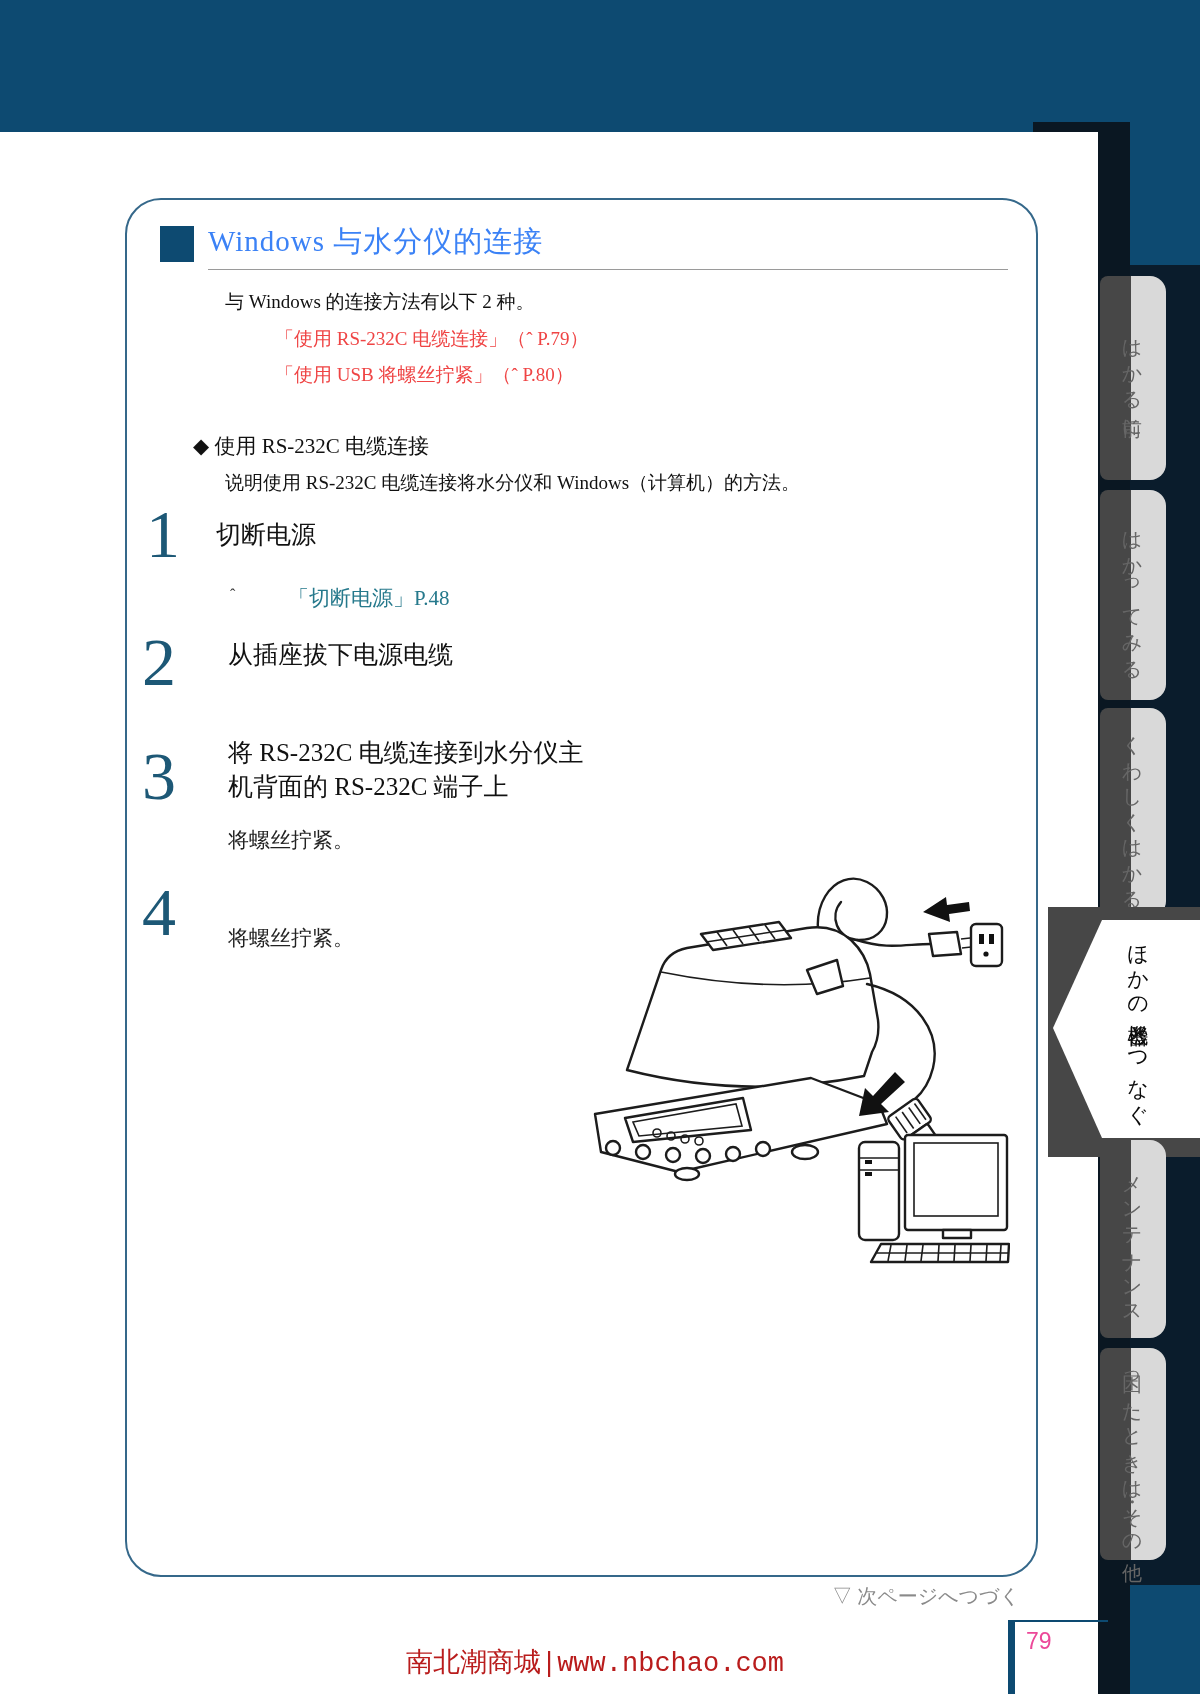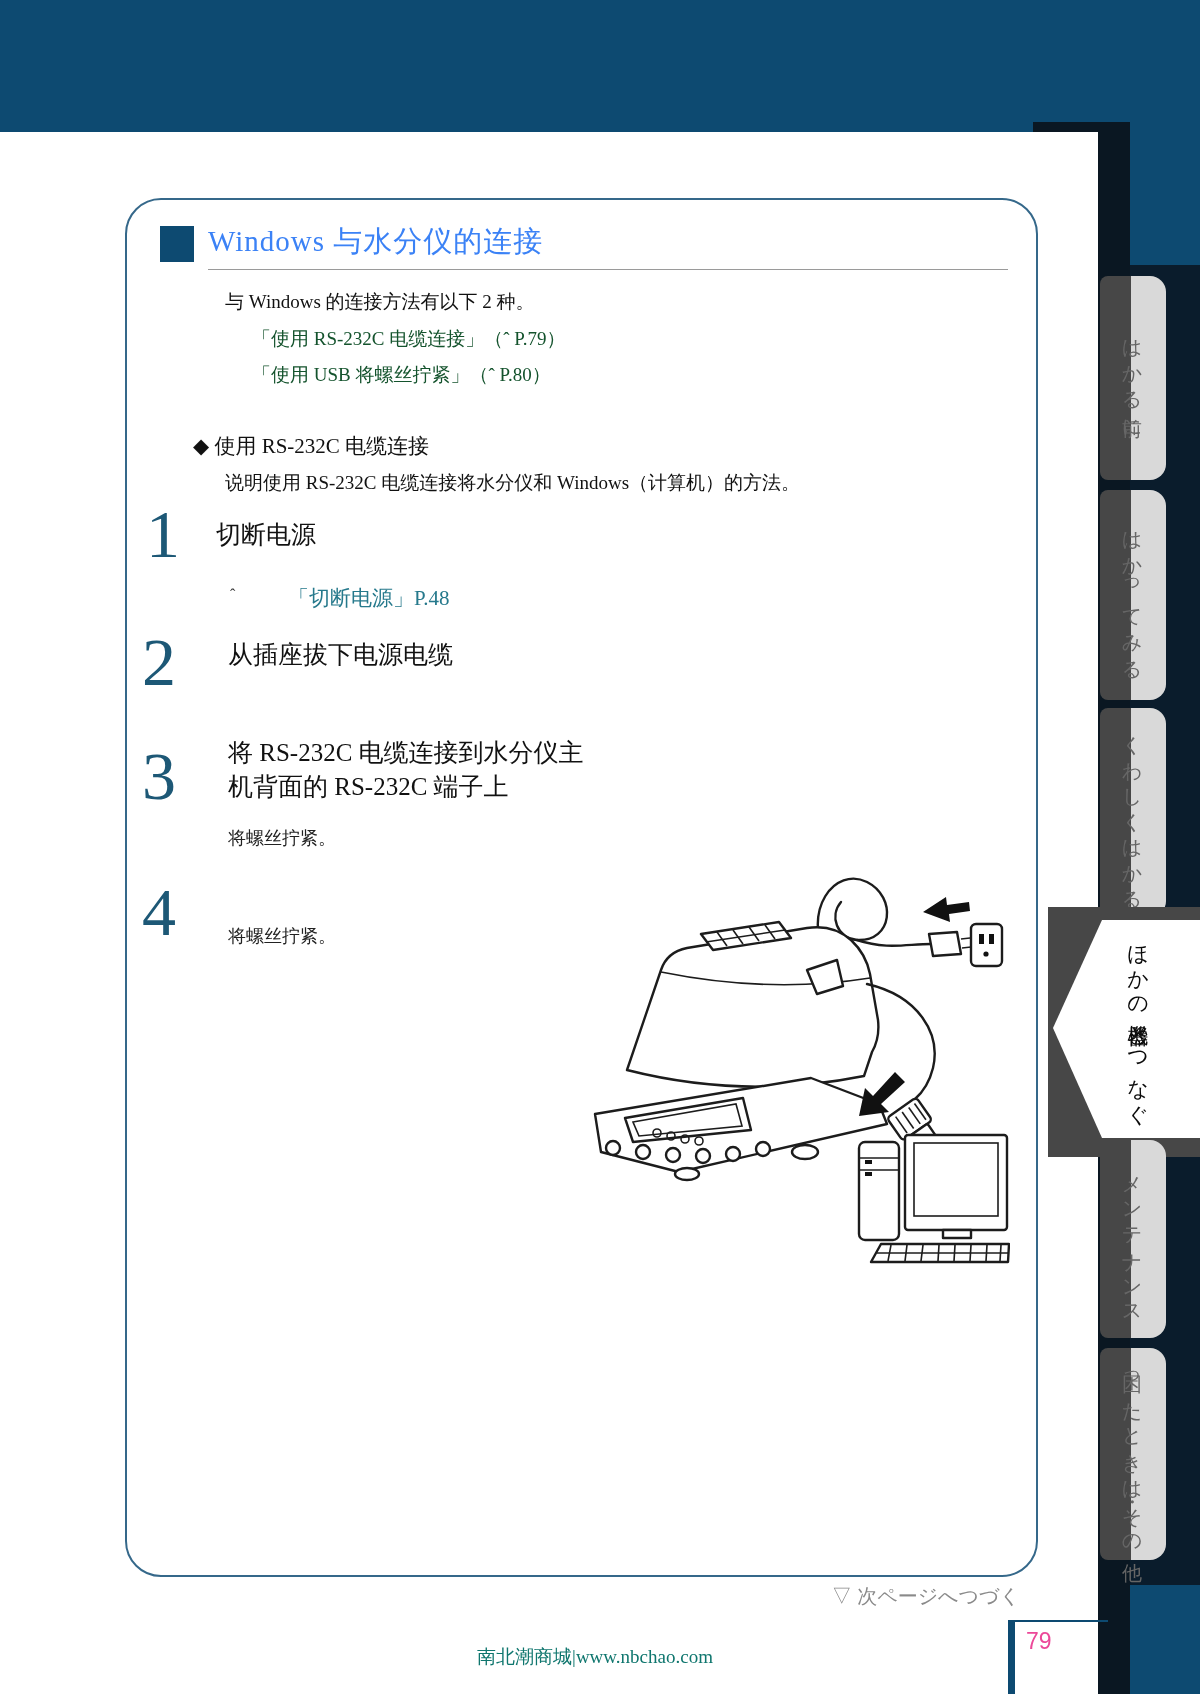--- a/index.html
+++ b/index.html
@@ -16,50 +16,50 @@
   .navy-block{left:1130px;top:265px;width:70px;height:1320px;background:#0a1c2c;}
 
   
   .content-box{left:125px;top:198px;width:909px;height:1375px;border:2px solid #35688a;border-radius:36px;background:#fff;}
 
   .title-square{left:160px;top:226px;width:34px;height:36px;background:#0d4a71;}
   .page-title{left:208px;top:222px;font-size:29px;letter-spacing:1px;color:#3b82f6;}
   .title-rule{left:208px;top:269px;width:800px;height:1px;background:#9a9a9a;}
 
   .intro-line{left:225px;top:289px;font-size:19px;}
-  .intro-link{font-size:19px;color:#14532d;}
+  .intro-link{font-size:19px;color:#ef4444;margin-left:23px;}
   .link1{left:252px;top:326px;}
   .link2{left:252px;top:362px;}
 
   .section-head{left:193px;top:432px;font-size:21px;color:#111;text-align:right;}
   .section-desc{left:225px;top:470px;font-size:19px;}
 
   .step-num{font-size:68px;line-height:1;color:#1d5876;font-family:"Liberation Serif","DejaVu Serif",serif;}
   .step-title{font-size:25px;color:#111;line-height:1.35;}
-  .step-note{font-size:18px;color:#222;}
+  .step-note{font-size:21px;color:#222;}
   .ref-mark{font-size:16px;color:#333;}
   .ref-link{font-size:21px;color:#26798c;}
 
   .n1{left:146px;top:500px;} .t1{left:216px;top:518px;}
   .rm1{left:230px;top:586px;} .rl1{left:288px;top:584px;}
   .n2{left:142px;top:628px;} .t2{left:228px;top:638px;}
   .n3{left:142px;top:742px;} .t3{left:228px;top:736px;width:380px;}
   .nt3{left:228px;top:826px;}
   .n4{left:142px;top:878px;} .t4{left:228px;top:880px;}
   .nt4{left:228px;top:924px;}
 
   .illustration{left:565px;top:852px;width:445px;height:415px;}
 
   .continue-note{left:760px;top:1583px;width:260px;text-align:right;font-size:20px;color:#8a8a8a;
-                 font-family:Liberation Sans, sans-serif;}
+                 font-family:Liberation Serif, serif;}
   .pn-vbar{left:1008px;top:1620px;width:7px;height:74px;background:#0d4a71;}
   .pn-hline{left:1008px;top:1620px;width:100px;height:2px;background:#0d4a71;}
   .page-number{left:1026px;top:1628px;font-size:23px;color:#ec4899;font-family:"Liberation Sans","DejaVu Sans",sans-serif;}
-  .site-footer{left:0;top:1644px;width:1190px;text-align:center;font-size:19px;color:#0f766e;
-               font-family:Liberation Serif, serif;}
+  .site-footer{left:0;top:1644px;width:1190px;text-align:center;font-size:27px;color:#b91c1c;
+               font-family:Liberation Mono, monospace;}
 
   
   .side-tab{left:1100px;width:66px;border-radius:8px 16px 16px 8px;
             background:linear-gradient(to right,#474747 0%,#474747 47%,#d9d9d9 47%,#d9d9d9 100%);
             display:flex;align-items:center;justify-content:center;}
   .side-tab span{writing-mode:vertical-rl;text-orientation:upright;font-size:20px;letter-spacing:3px;color:#666;
                  font-family:"Liberation Sans","DejaVu Sans",sans-serif;}
   .tab1{top:276px;height:204px;} .tab2{top:490px;height:210px;}
   .tab3{top:708px;height:209px;} .tab4{top:1140px;height:198px;} .tab5{top:1348px;height:212px;}
 

